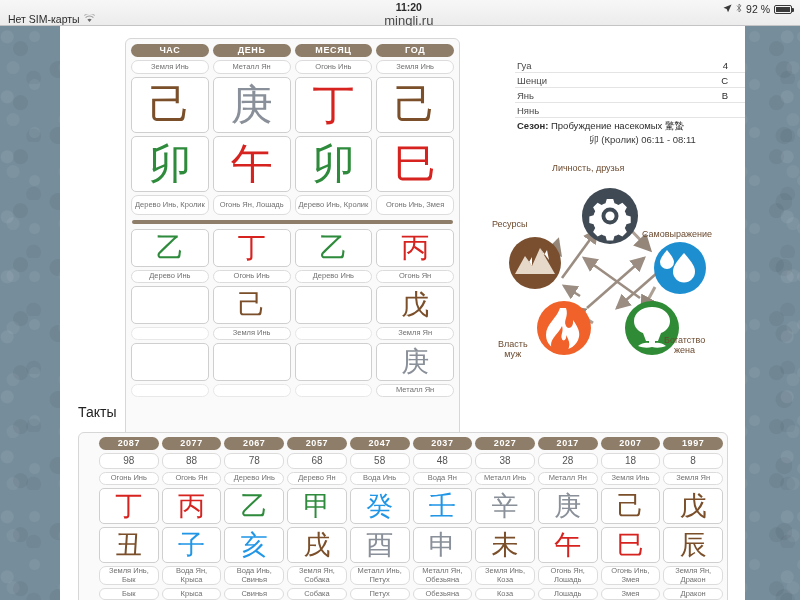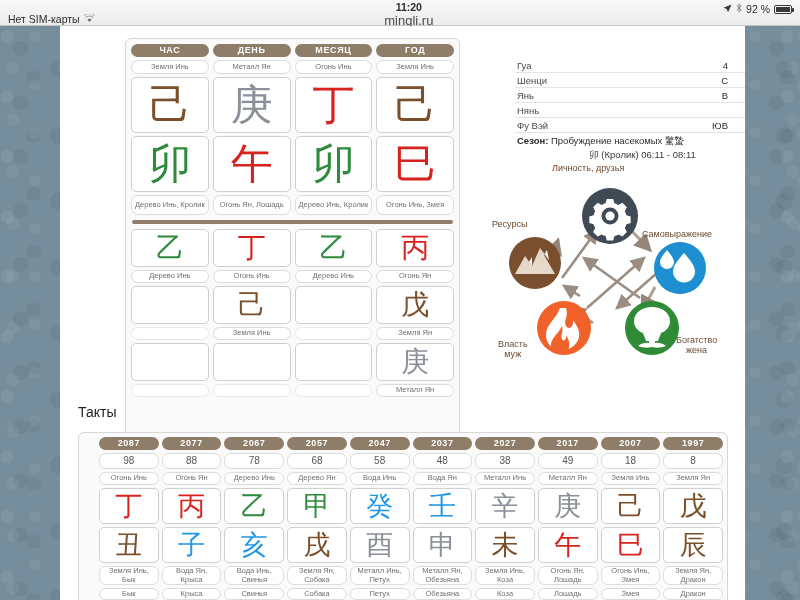--- a/index.html
+++ b/index.html
@@ -299,24 +299,20 @@
       <span class="v">С</span>
     </div>
     <div class="irow">
       <span class="k">Янь</span>
       <span class="v">В</span>
     </div>
     <div class="irow">
       <span class="k">Нянь</span>
       <span class="v"></span>
     </div>
-    <div class="irow">
-      <span class="k">Фу Вэй</span>
-      <span class="v">ЮВ</span>
-    </div>
     <div class="season">
       <b>Сезон:</b>
       <span>Пробуждение насекомых</span>
       <span class="hz">驚蟄</span>
     </div>
     <div class="season2">卯 (Кролик) 06:11 - 08:11</div>
   </div>
 
   <div id="wuxing">
     <svg width="235" height="200" viewBox="0 0 235 200">
@@ -377,21 +373,21 @@
       </g>
     </svg>
 
     <div class="wx-label" style="left:60px; top:-4px;">Личность, друзья</div>
     <div class="wx-label" style="left:0px; top:52px;">Ресурсы</div>
     <div class="wx-label" style="left:150px; top:62px;">Самовыражение</div>
     <div class="wx-label" style="left:6px; top:172px;">
       <span>Власть</span><br>
       <span>муж</span>
     </div>
-    <div class="wx-label" style="left:172px; top:168px;margin-left:12px;">
+    <div class="wx-label" style="left:172px; top:168px;">
       <span>Богатство</span><br>
       <span>жена</span>
     </div>
   </div>
 
   <div id="takty-title">Такты</div>
 
   <div id="takty">
     <div class="grid10 t-row" id="takty-years">
         <div class="pill">2087</div>
@@ -406,21 +402,21 @@
         <div class="pill">1997</div>
       </div>
     <div class="grid10 t-row t-age" id="takty-ages">
         <div class="lbl">98</div>
         <div class="lbl">88</div>
         <div class="lbl">78</div>
         <div class="lbl">68</div>
         <div class="lbl">58</div>
         <div class="lbl">48</div>
         <div class="lbl">38</div>
-        <div class="lbl">49</div>
+        <div class="lbl">28</div>
         <div class="lbl">18</div>
         <div class="lbl">8</div>
       </div>
     <div class="grid10 t-row t-el" id="takty-elements">
         <div class="lbl">Огонь Инь</div>
         <div class="lbl">Огонь Ян</div>
         <div class="lbl">Дерево Инь</div>
         <div class="lbl">Дерево Ян</div>
         <div class="lbl">Вода Инь</div>
         <div class="lbl">Вода Ян</div>

